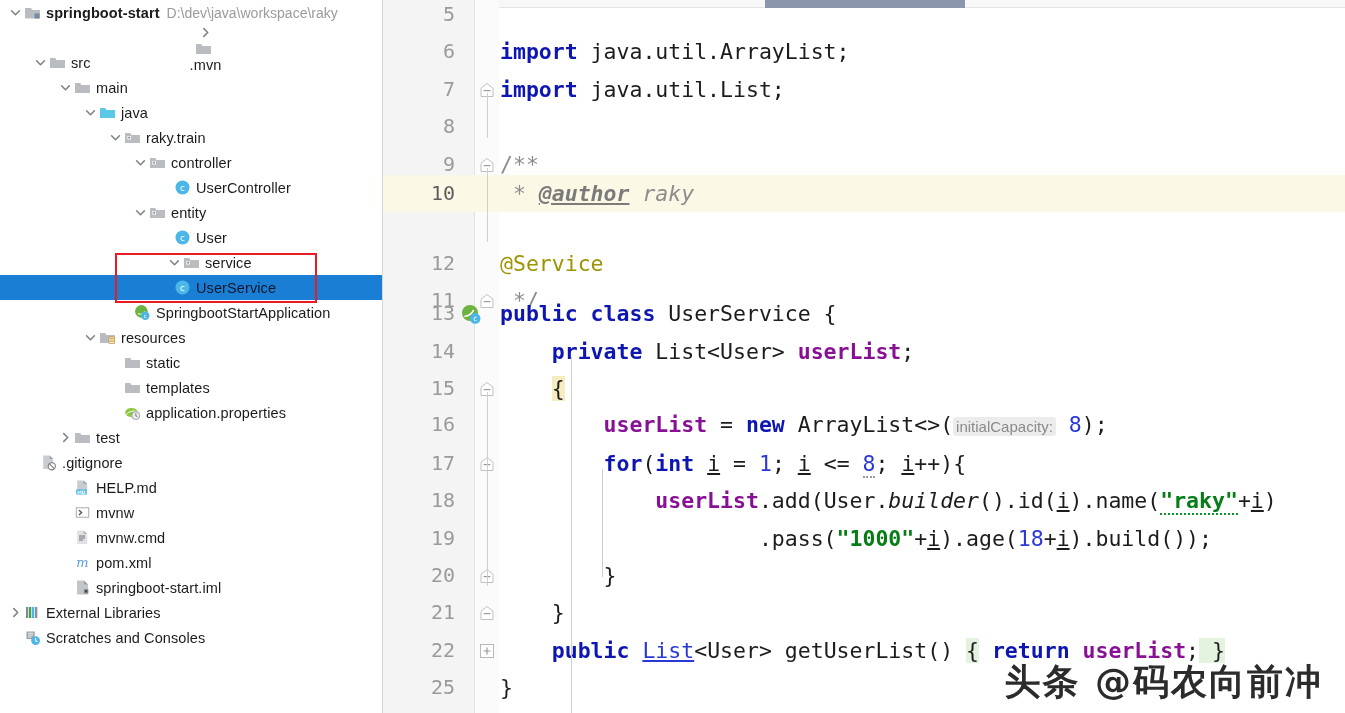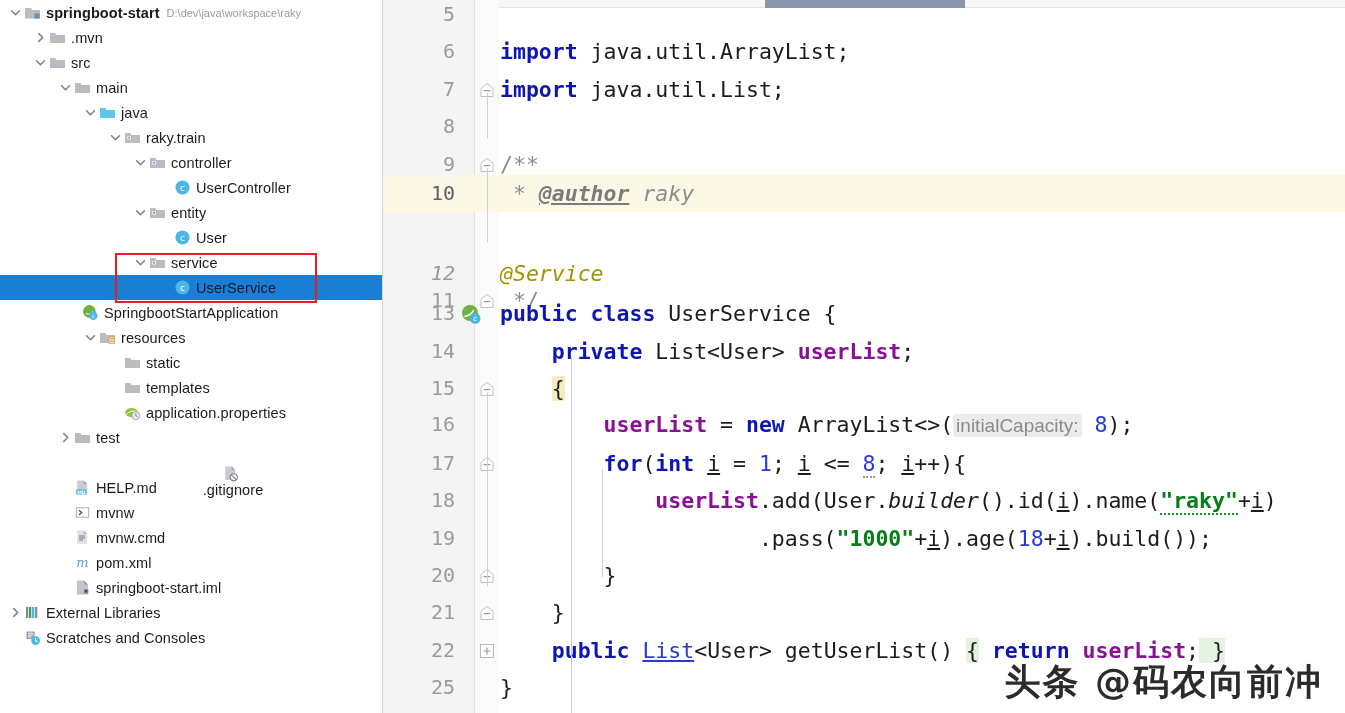--- a/index.html
+++ b/index.html
@@ -45,21 +45,21 @@
     flex:0 0 17px;
     margin-right:5px;
     position:relative;
   }
   .node-icon svg { display:block; }
   .node-label { letter-spacing:0.1px; }
   .node-label.bold { font-weight:bold; }
   .node-path {
     color:#9b9b9b;
     margin-left:7px;
-    font-size:11px;
+    font-size:14px;
   }
 
   
   #red-box {
     position:absolute;
     left:115px; top:253px;
     width:202px; height:50px;
     border:2px solid #e81c24;
     pointer-events:none;
     z-index:6;
@@ -150,21 +150,21 @@
   .cmt  { color:#8c8c8c; font-style:italic; }
   .cmtp { color:#8c8c8c; }
   .tag  { color:#7b7b7b; font-style:italic; font-weight:bold; text-decoration:underline;text-align:center; }
   .mth  { color:#1c1c1c; font-style:italic; }
   .lvar { color:#1c1c1c; text-decoration:underline; }
   .hint {
     color:#8a8a8a;
     background:#ececec;
     border-radius:3px;
     padding:1px 3px;
-    font-size:19px;
+    font-size:15px;
     font-family:"Liberation Sans", sans-serif;
   }
   .brace-hl { background:#f5edc0; }
   .fold-hl  { background:#e4f3e0; }
   .link { color:#2b38d6; text-decoration:underline; }
   .squig {
     border-bottom:2px dotted #0d8f2a;
   }
   .squig-n { border-bottom:2px dotted #9a9a9a; }
 
@@ -198,21 +198,21 @@
           <span class="node-icon">
             <svg width="17" height="17" viewBox="0 0 17 17" xmlns="http://www.w3.org/2000/svg">
               <path d="M1 4h6l1.4 2H16v8.5H1z" fill="#b9bcc0"></path>
               <rect x="10.5" y="9.5" width="5" height="5" fill="#7d8894"></rect>
               <rect x="11.8" y="10.8" width="2.4" height="2.4" fill="#5b93d6"></rect>
             </svg>
           </span>
           <span class="node-label bold">springboot-start</span>
           <span class="node-path">D:\dev\java\workspace\raky</span>
         </div>
-        <div class="tree-row" style="padding-left: 33px;">
+        <div class="tree-row" style="padding-left: 33px; flex-direction: column;">
           <span class="arrow">
             <svg width="15" height="15" viewBox="0 0 15 15">
               <path d="M5.8 3.6l3.9 3.9-3.9 3.9" stroke="#7f8489" stroke-width="1.6" fill="none" stroke-linecap="round" stroke-linejoin="round"></path>
             </svg>
           </span>
           <span class="node-icon">
             <svg width="17" height="17" viewBox="0 0 17 17" xmlns="http://www.w3.org/2000/svg">
               <path d="M1 4h5.2l1.3 1.9H16V14H1z" fill="#b9bcc0"></path>
             </svg>
           </span>
@@ -315,21 +315,21 @@
         <div class="tree-row" style="padding-left: 158px;">
           <span class="arrow"></span>
           <span class="node-icon">
             <svg width="17" height="17" viewBox="0 0 17 17" xmlns="http://www.w3.org/2000/svg">
               <circle cx="8.5" cy="8.5" r="7" fill="#4bb6e8"></circle>
               <text x="8.5" y="12.2" font-size="9" font-family="DejaVu Sans, sans-serif" fill="#ffffff" text-anchor="middle">c</text>
             </svg>
           </span>
           <span class="node-label">User</span>
         </div>
-        <div class="tree-row" style="padding-left: 133px;">
+        <div class="tree-row" style="padding-left: 133px; margin-left: 34px;">
           <span class="arrow">
             <svg width="15" height="15" viewBox="0 0 15 15">
               <path d="M3.6 5.8l3.9 3.9 3.9-3.9" stroke="#7f8489" stroke-width="1.6" fill="none" stroke-linecap="round" stroke-linejoin="round"></path>
             </svg>
           </span>
           <span class="node-icon">
             <svg width="17" height="17" viewBox="0 0 17 17" xmlns="http://www.w3.org/2000/svg">
               <path d="M1 4h5.2l1.3 1.9H16V14H1z" fill="#b9bcc0"></path>
               <rect x="3.4" y="7" width="3.6" height="3.4" rx="0.5" fill="#ffffff"></rect>
               <circle cx="5.2" cy="8.7" r="1.1" fill="#8b9098"></circle>
@@ -340,21 +340,21 @@
         <div class="tree-row selected" style="padding-left: 158px;">
           <span class="arrow"></span>
           <span class="node-icon">
             <svg width="17" height="17" viewBox="0 0 17 17" xmlns="http://www.w3.org/2000/svg">
               <circle cx="8.5" cy="8.5" r="7" fill="#4bb6e8"></circle>
               <text x="8.5" y="12.2" font-size="9" font-family="DejaVu Sans, sans-serif" fill="#ffffff" text-anchor="middle">c</text>
             </svg>
           </span>
           <span class="node-label">UserService</span>
         </div>
-        <div class="tree-row" style="padding-left: 66px;">
+        <div class="tree-row" style="padding-left: 118px;">
           <span class="arrow"></span>
           <span class="node-icon">
             <svg width="17" height="17" viewBox="0 0 17 17" xmlns="http://www.w3.org/2000/svg">
               <circle cx="7.4" cy="7.4" r="6.3" fill="#6db33f"></circle>
               <path d="M4 9.5c2.6 1.2 5.6 0.3 7-2.1" stroke="#ffffff" stroke-width="1.1" fill="none"></path>
               <circle cx="11.3" cy="11.8" r="4.2" fill="#4bb6e8"></circle>
               <text x="11.3" y="14.2" font-size="5.6" font-family="DejaVu Sans, sans-serif" fill="#ffffff" text-anchor="middle">c</text>
             </svg>
           </span>
           <span class="node-label">SpringbootStartApplication</span>
@@ -410,21 +410,21 @@
               <path d="M5.8 3.6l3.9 3.9-3.9 3.9" stroke="#7f8489" stroke-width="1.6" fill="none" stroke-linecap="round" stroke-linejoin="round"></path>
             </svg>
           </span>
           <span class="node-icon">
             <svg width="17" height="17" viewBox="0 0 17 17" xmlns="http://www.w3.org/2000/svg">
               <path d="M1 4h5.2l1.3 1.9H16V14H1z" fill="#b9bcc0"></path>
             </svg>
           </span>
           <span class="node-label">test</span>
         </div>
-        <div class="tree-row" style="padding-left: 88px; flex-direction: column;">
+        <div class="tree-row" style="padding-left: 24px;">
           <span class="arrow"></span>
           <span class="node-icon">
             <svg width="17" height="17" viewBox="0 0 17 17" xmlns="http://www.w3.org/2000/svg">
               <path d="M3.2 1.5h6.4l3.6 3.6v10H3.2z" fill="#c9ccd0"></path>
               <path d="M9.6 1.5l3.6 3.6H9.6z" fill="#a0a4a9"></path>
               <circle cx="11.8" cy="12.3" r="3.6" fill="#ffffff" stroke="#7a7f85" stroke-width="1.1"></circle>
               <path d="M9.4 9.9l4.8 4.8" stroke="#7a7f85" stroke-width="1.1"></path>
             </svg>
           </span>
           <span class="node-label">.gitignore</span>
@@ -556,21 +556,21 @@
           <div class="code"><span class="cmtp"> * </span><span class="tag">@author</span><span class="cmt"> raky</span></div>
         </div>
         <div class="line" style="top: 238px; margin-top: 44px;">
           <div class="lnum">11</div>
           <div class="fold"><svg width="16" height="16" viewBox="0 0 16 16">
               <path d="M2 6.2L8 1.5l6 4.7v8.3H2z" fill="#ffffff" stroke="#c0c0c0"></path>
               <path d="M4.6 8.6h6.8" stroke="#9a9a9a" stroke-width="1.2"></path>
             </svg></div>
           <div class="code"><span class="cmtp"> */</span></div>
         </div>
-        <div class="line" style="top: 255px; font-style: italic;">
+        <div class="line" style="top: 245px;">
           <div class="lnum">12</div>
           <div class="code"><span class="ann">@Service</span></div>
         </div>
         <div class="line" style="top: 295.2px;">
           <div class="lnum">13</div>
           <div class="gicon"><svg width="21" height="21" viewBox="0 0 21 21">
               <circle cx="9" cy="9" r="8" fill="#6db33f"></circle>
               <path d="M3.4 12.5c4-0.4 7.6-2.8 9.3-6.6" stroke="#ffffff" stroke-width="1.5" fill="none"></path>
               <circle cx="14.2" cy="14.4" r="5.3" fill="#4bb6e8"></circle>
               <text x="14.2" y="17" font-size="7.4" font-family="DejaVu Sans, sans-serif" fill="#ffffff" text-anchor="middle">c</text>

